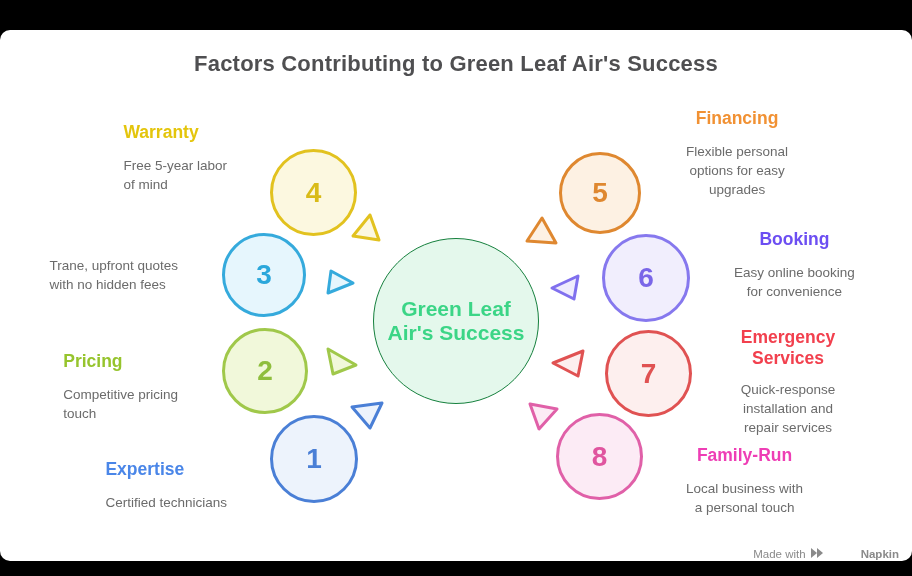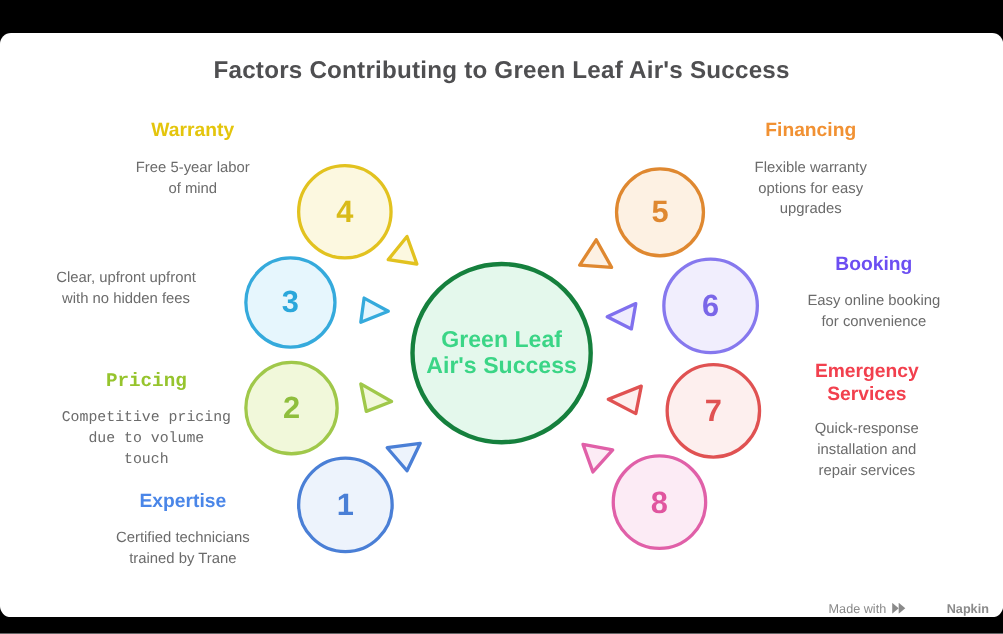--- a/index.html
+++ b/index.html
@@ -12,34 +12,34 @@
   .panel{
     position:absolute;left:0;top:30px;width:912px;height:531px;
     background:#ffffff;border-radius:10px;
   }
   .stage{position:absolute;left:0;top:0;width:912px;height:576px;}
   .title{
     position:absolute;left:0;top:51px;width:912px;text-align:center;
     font-size:22px;font-weight:bold;color:#4f4f51;letter-spacing:.2px;
   }
   .tblock{position:absolute;}
-  .tblock.right{text-align:center;}
+  .tblock.right{text-align:left;margin-top:14px;}
   .tblock.left{text-align:center;}
   .flabel{font-size:17.5px;font-weight:bold;line-height:21px;}
   .fdesc{font-size:13.5px;line-height:19px;color:#6b6b6b;margin-top:13px;}
   .fdesc.tight{margin-top:11px;}
   .circle{
     position:absolute;border-radius:50%;border:3px solid;
     display:flex;align-items:center;justify-content:center;
     box-sizing:border-box;
     font-size:28px;font-weight:bold;
   }
   .center-circle{
     position:absolute;left:373px;top:238px;width:166px;height:166px;
-    border-radius:50%;border:4px solid #15803d;background:#e4f8ec;
+    border-radius:50%;border:1px solid #15803d;background:#e4f8ec;
     box-sizing:border-box;display:flex;align-items:center;justify-content:center;
     text-align:center;color:#3bd586;font-size:21px;font-weight:bold;line-height:24px;
   }
   .arrow{position:absolute;}
   .watermark{
     position:absolute;top:548px;right:13px;height:14px;
     display:flex;gap:5px;
     font-size:11.5px;color:#8a8a8a;
   }
   .wm-brand{font-weight:bold;color:#8a8a8a;padding-left:32px;}
@@ -56,46 +56,44 @@
   <div class="tblock right" style="top:108px;right:685px;">
     <div class="flabel" style="color:#e4c50c">Warranty</div>
     <div class="fdesc">
       <div>Free 5-year labor</div>
       <div>of mind</div>
     </div>
   </div>
 
   <div class="tblock right" style="top:229px;right:734px;">
     <div class="fdesc">
-      <div>Clear, upfront upfront</div>
+      <div>Trane, upfront quotes</div>
       <div>with no hidden fees</div>
     </div>
   </div>
 
-  <div class="tblock right" style="top:337px;right:702px;font-family:Liberation Mono, monospace;">
+  <div class="tblock right" style="top:337px;right:734px;">
     <div class="flabel" style="color:#96c42d">Pricing</div>
     <div class="fdesc">
       <div>Competitive pricing</div>
-      <div>due to volume</div>
       <div>touch</div>
     </div>
   </div>
 
   <div class="tblock right" style="top:445px;right:685px;">
     <div class="flabel" style="color:#4a86e8">Expertise</div>
     <div class="fdesc">
       <div>Certified technicians</div>
-      <div>trained by Trane</div>
     </div>
   </div>
 
   <div class="tblock left" style="top:108px;left:686px;">
     <div class="flabel" style="color:#f19133">Financing</div>
     <div class="fdesc">
-      <div>Flexible warranty</div>
+      <div>Flexible personal</div>
       <div>options for easy</div>
       <div>upgrades</div>
     </div>
   </div>
 
   <div class="tblock left" style="top:327px;left:734px;">
     <div class="flabel" style="color:#f2404e;width:108px;">Emergency Services</div>
     <div class="fdesc tight">
       <div>Quick-response</div>
       <div>installation and</div>
@@ -104,20 +102,27 @@
   </div>
 
   <div class="tblock left" style="top:229px;left:734px;">
     <div class="flabel" style="color:#6c4ef2">Booking</div>
     <div class="fdesc">
       <div>Easy online booking</div>
       <div>for convenience</div>
     </div>
   </div>
 
+  <div class="tblock left" style="top:445px;left:686px;">
+    <div class="flabel" style="color:#ee3eb5">Family-Run</div>
+    <div class="fdesc">
+      <div>Local business with</div>
+      <div>a personal touch</div>
+    </div>
+  </div>
 
   <div class="circle" style="left:270px;top:149px;width:87px;height:87px;border-color:#e2c21f;background:#fcf8e0;color:#d9bb18;">
     <span>4</span>
   </div>
   <div class="circle" style="left:222px;top:233px;width:84px;height:84px;border-color:#35aadc;background:#e6f6fd;color:#2ba7db;">
     <span>3</span>
   </div>
   <div class="circle" style="left:222px;top:328px;width:86px;height:86px;border-color:#a0c84a;background:#f1f8da;color:#8fbe3d;">
     <span>2</span>
   </div>

